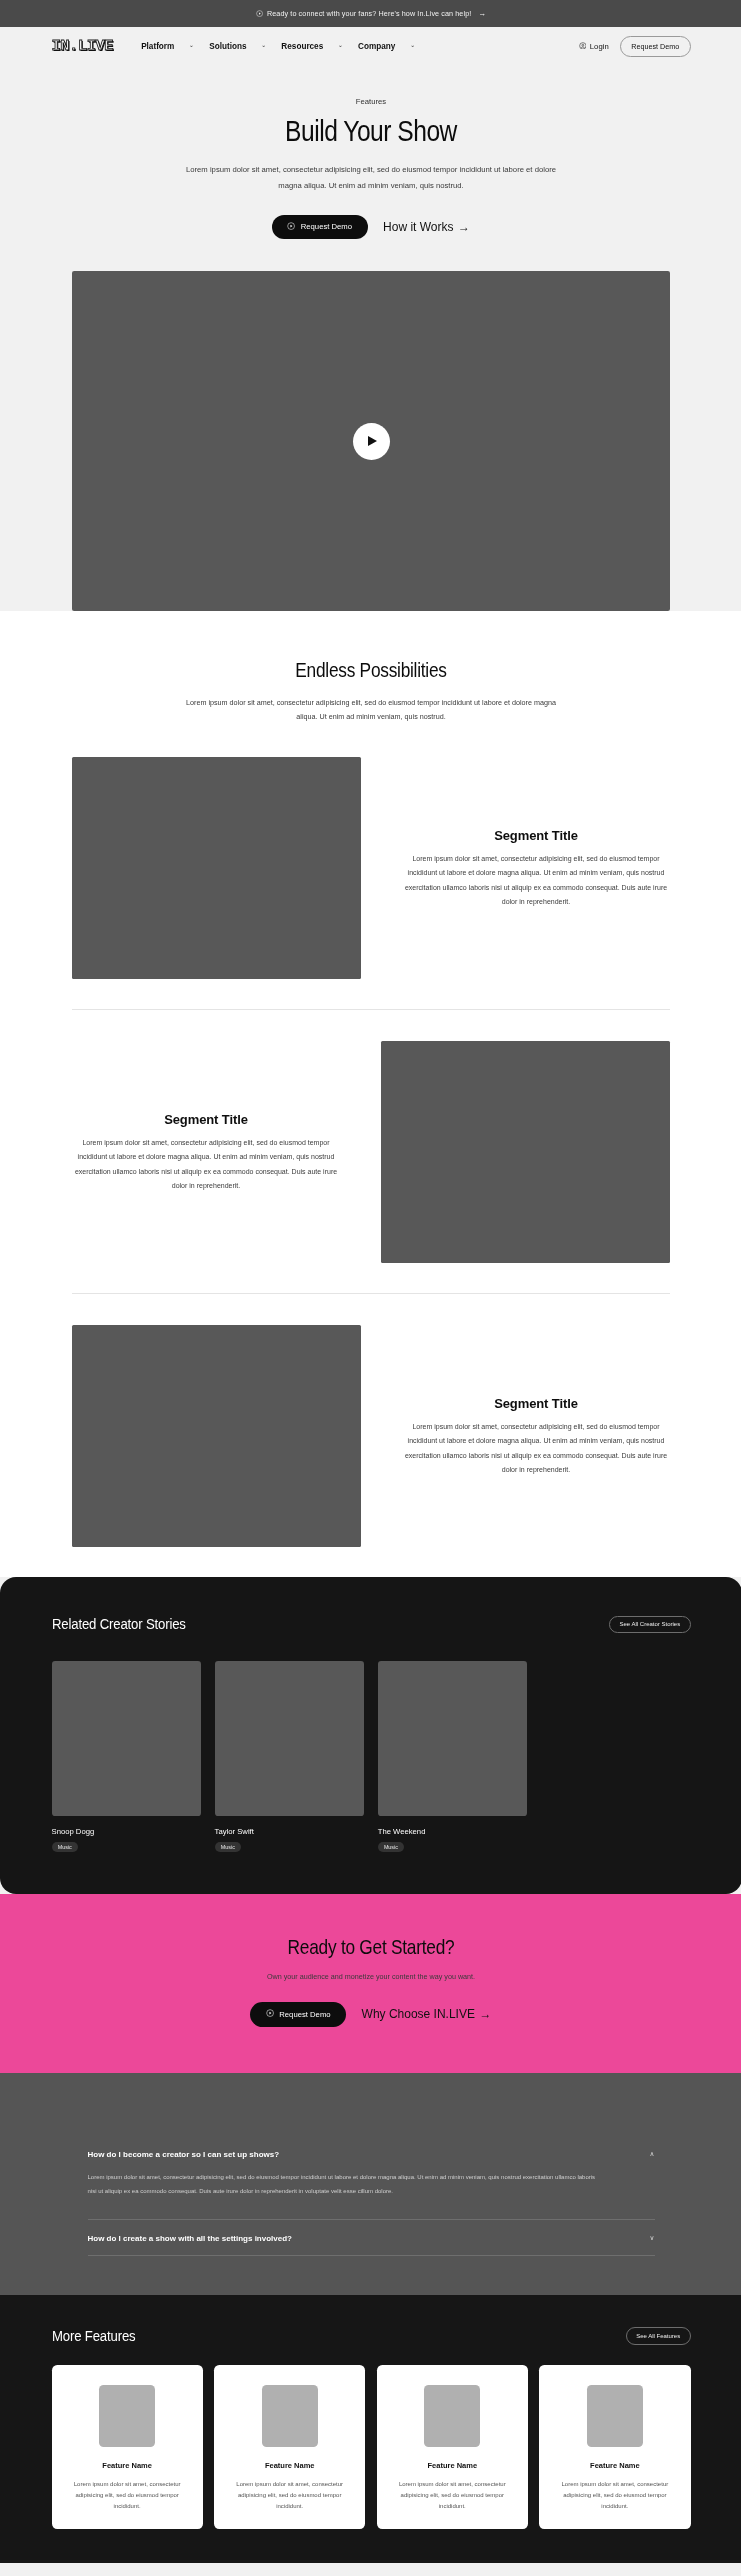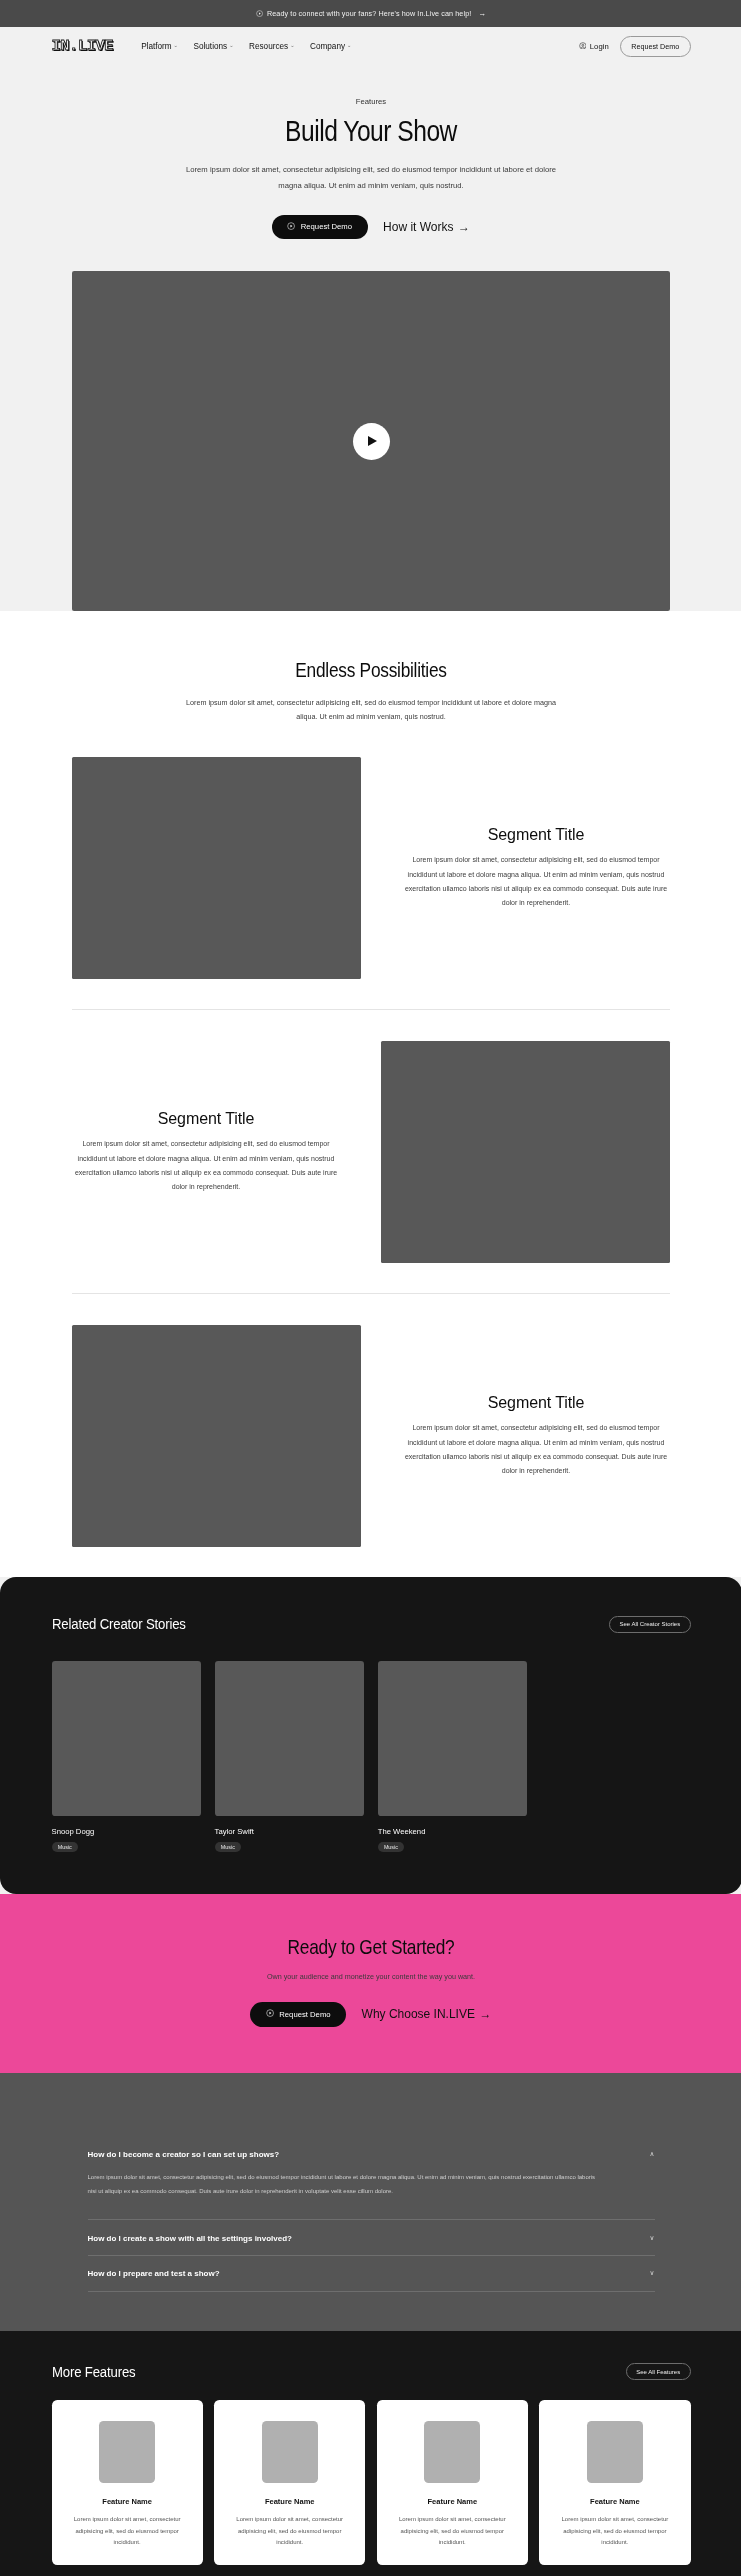--- a/index.html
+++ b/index.html
@@ -49,22 +49,22 @@
     -webkit-text-stroke: 0.8px #111;
     text-shadow: 1px 1px 0 #111;
     line-height: 1;
     user-select: none;
   }
   .nav-links {
     display: flex; align-items: center; gap: 15.5px;
     margin-left: 28px;
   }
   .nav-link {
-    font-size: 8.2px; color: #111; display: flex; align-items: flex-start; gap: 2px;
-    cursor: pointer; white-space: nowrap;
+    font-size: 8.2px; color: #111; display: flex; align-items: flex-start; gap: 15px;
+    cursor: pointer; white-space: nowrap; font-weight: bold;
   }
   .caret { font-size: 5.2px; color: #555; }
   .nav-right { margin-left: auto; display: flex; align-items: center; gap: 11.3px; }
   .login { display: flex; align-items: center; gap: 3.6px; font-size: 7.7px; color: #111; cursor: pointer; }
   .btn-outline {
     border: 0.5px solid #9a9a9a; border-radius: 515px;
     padding: 5.2px 10.3px; font-size: 7.2px; color: #111;
     background: transparent; cursor: pointer; white-space: nowrap;
   }
 
@@ -118,21 +118,21 @@
     display: flex; align-items: center; gap: 41px;
     width: 598px; margin: 0 auto;
     padding: 31px 0 30px;
     border-bottom: 0.5px solid #e4e4e4;
     background: #fff;
   }
   .seg.first { padding-top: 33px; }
   .seg.reverse { flex-direction: row-reverse; }
   .seg-img { width: 289px; height: 222px; background: #585858; border-radius: 1.5px; flex: none; }
   .seg-txt { flex: 1; }
-  .seg-title { font-size: 16px; font-weight: 400; color: #0e0e0e; margin-bottom: 9.3px; letter-spacing: -0.1px; }
+  .seg-title { font-size: 13px; font-weight: 700; color: #0e0e0e; margin-bottom: 9.3px; letter-spacing: -0.1px; }
   .seg-body { font-size: 7px; line-height: 2.05; color: #3c3c3c; }
   .seg.last { border-bottom: none; }
 
   
   .stories { background: #151515; padding: 38px 0 42px; border-radius: 16px; }
   .sec-head { display: flex; align-items: center; justify-content: space-between; }
   .h2-light {
     font-size: 15.5px; font-weight: 400; color: #fff; letter-spacing: -0.2px;
     transform: scaleX(.85); transform-origin: left center;
   }
@@ -341,26 +341,20 @@
           <div class="chev">∧</div>
         </div>
         <div class="faq-a">Lorem ipsum dolor sit amet, consectetur adipisicing elit, sed do eiusmod tempor incididunt ut labore et dolore magna aliqua. Ut enim ad minim veniam, quis nostrud exercitation ullamco laboris nisi ut aliquip ex ea commodo consequat. Duis aute irure dolor in reprehenderit in voluptate velit esse cillum dolore.</div>
       </div>
       <div class="faq-item">
         <div class="faq-q">
           <div class="faq-q-text">How do I create a show with all the settings involved?</div>
           <div class="chev">∨</div>
         </div>
       </div>
-      <div class="faq-item">
-        <div class="faq-q">
-          <div class="faq-q-text">How do I prepare and test a show?</div>
-          <div class="chev">∨</div>
-        </div>
-      </div>
     </div>
   </div>
 </section>
 
 <section class="more">
   <div class="wrap">
     <div class="sec-head">
       <h2 class="h2-light">More Features</h2>
       <button class="btn-outline-light">See All Features</button>
     </div>

